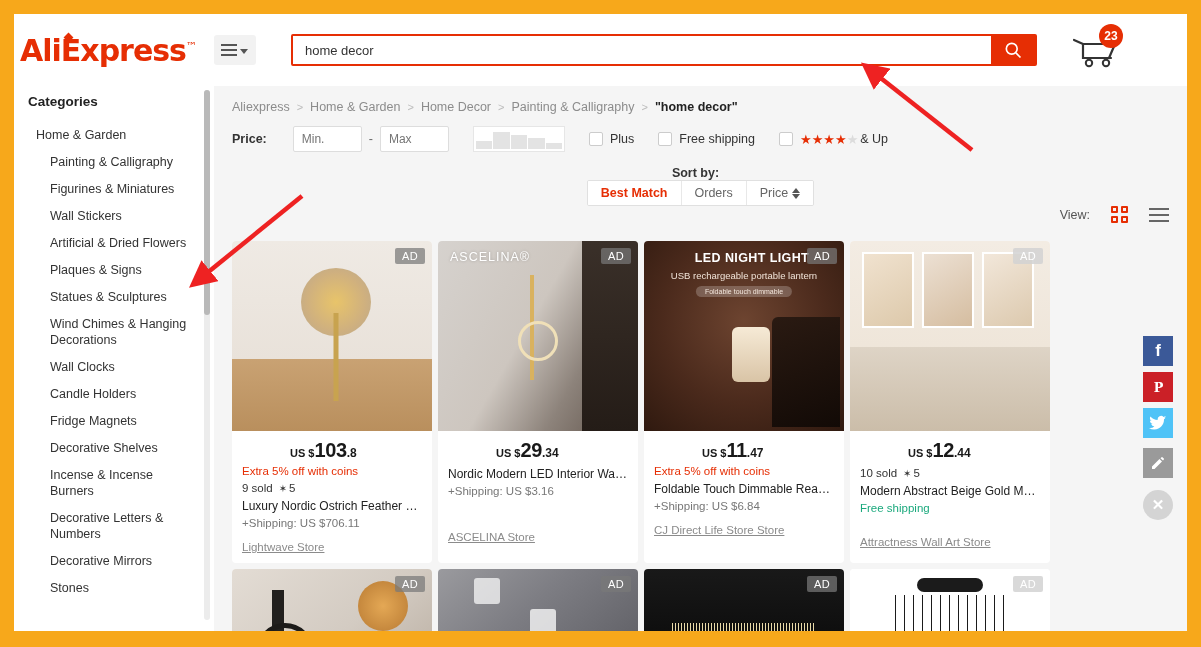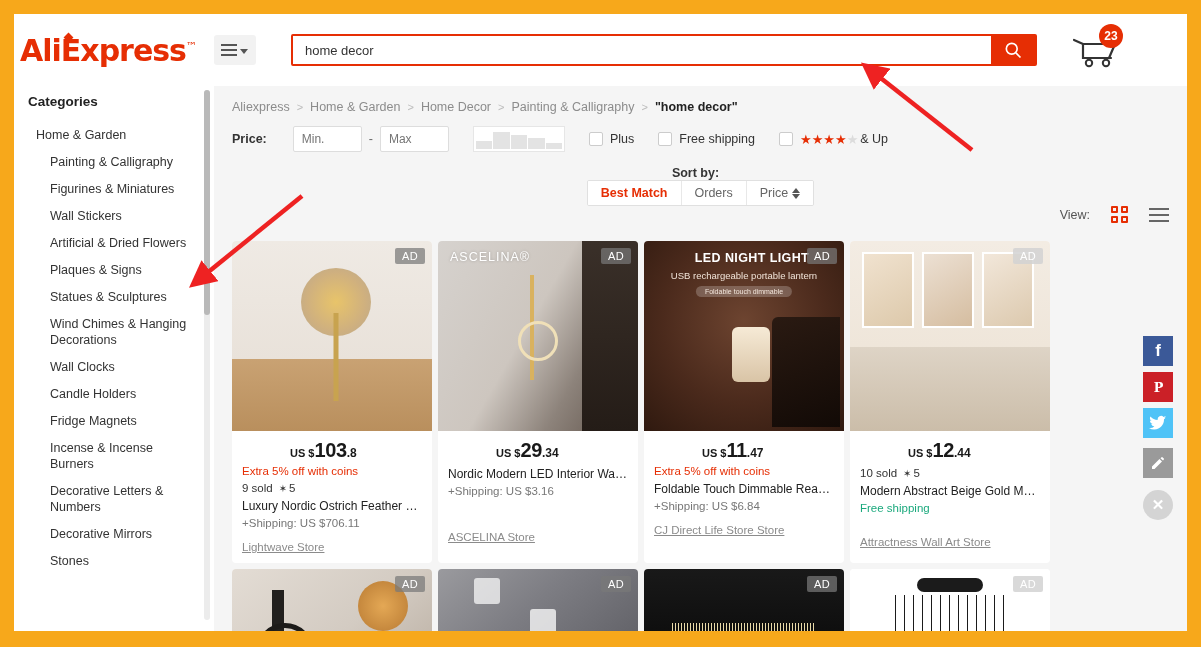--- a/index.html
+++ b/index.html
@@ -389,20 +389,21 @@
           <div class="cat lvl2"><span>Painting &amp; Calligraphy</span></div>
           <div class="cat lvl2"><span>Figurines &amp; Miniatures</span></div>
           <div class="cat lvl2"><span>Wall Stickers</span></div>
           <div class="cat lvl2"><span>Artificial &amp; Dried Flowers</span></div>
           <div class="cat lvl2"><span>Plaques &amp; Signs</span></div>
           <div class="cat lvl2"><span>Statues &amp; Sculptures</span></div>
           <div class="cat lvl2"><span>Wind Chimes &amp; Hanging Decorations</span></div>
           <div class="cat lvl2"><span>Wall Clocks</span></div>
           <div class="cat lvl2"><span>Candle Holders</span></div>
           <div class="cat lvl2"><span>Fridge Magnets</span></div>
+          <div class="cat lvl2"><span>Decorative Shelves</span></div>
           <div class="cat lvl2"><span>Incense &amp; Incense Burners</span></div>
           <div class="cat lvl2"><span>Decorative Letters &amp; Numbers</span></div>
           <div class="cat lvl2"><span>Decorative Mirrors</span></div>
           <div class="cat lvl2"><span>Stones</span></div>
           <div class="cat lvl2"></div>
         </div>
       <div id="sidebar-scrollbar">
         <div class="thumb"></div>
       </div>
     </div>

